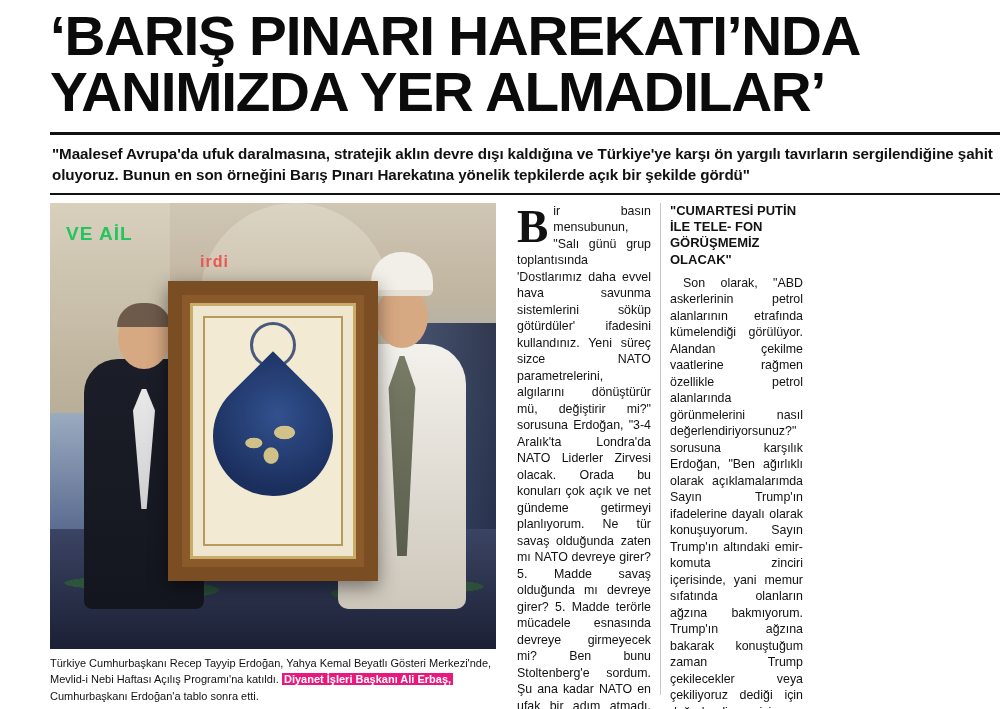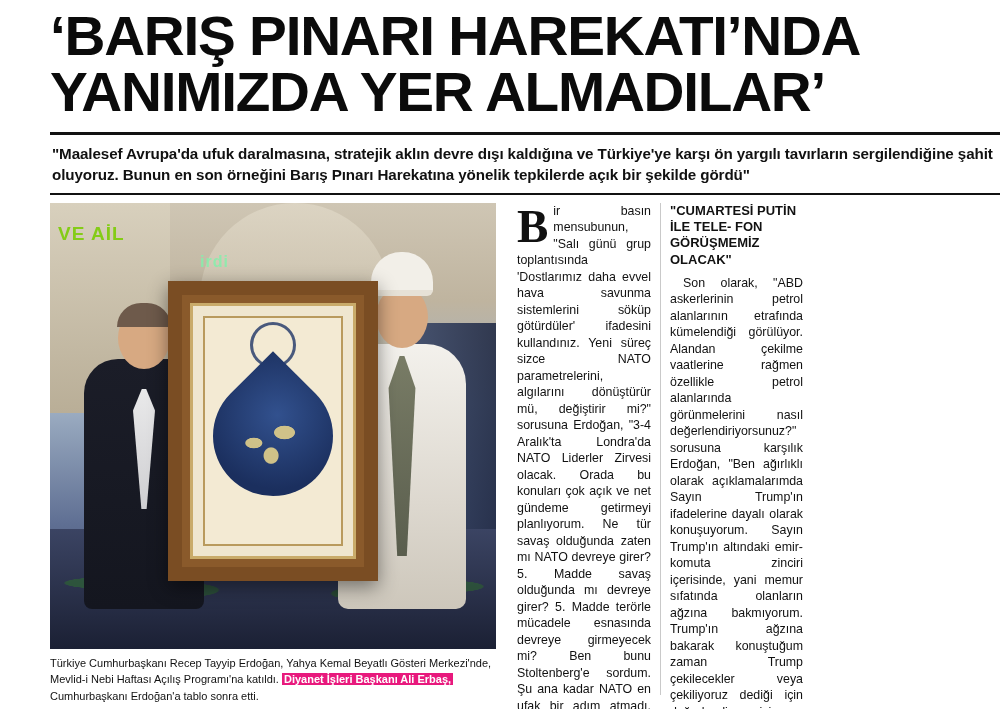--- a/index.html
+++ b/index.html
@@ -81,26 +81,26 @@
   
   .bg-wall {
     position: absolute; inset: 0;
     background: linear-gradient(180deg,#cfc6b4 0%, #bfb49f 22%, #9fb0c4 45%, #5f6f93 72%, #2c3550 100%);
   }
   .bg-panel-left {
     position: absolute; left: 0; top: 0; width: 120px; height: 210px;
     background: linear-gradient(180deg,#d8d0bd,#b9ae97);
   }
   .bg-text-1 {
-    position: absolute; left: 8px; top: 20px;
-    font-size: 19px; font-weight: bold; color: #84cc16; letter-spacing: 1px;
+    position: absolute; left: 16px; top: 20px;
+    font-size: 19px; font-weight: bold; color: #22c55e; letter-spacing: 1px;
   }
   .bg-text-2 {
     position: absolute; left: 150px; top: 50px;
-    font-size: 16px; font-weight: bold; color: #86efac; letter-spacing: 1px;
+    font-size: 16px; font-weight: bold; color: #ef4444; letter-spacing: 1px;
     opacity: .85;
     text-align: right;
   }
   .bg-arch {
     position: absolute; left: 150px; top: 0px; width: 190px; height: 190px;
     border-radius: 95px 95px 0 0;
     background: linear-gradient(180deg,#e3dccb,#c3b9a3);
     opacity: .65;
   }
   .stage-floor {

